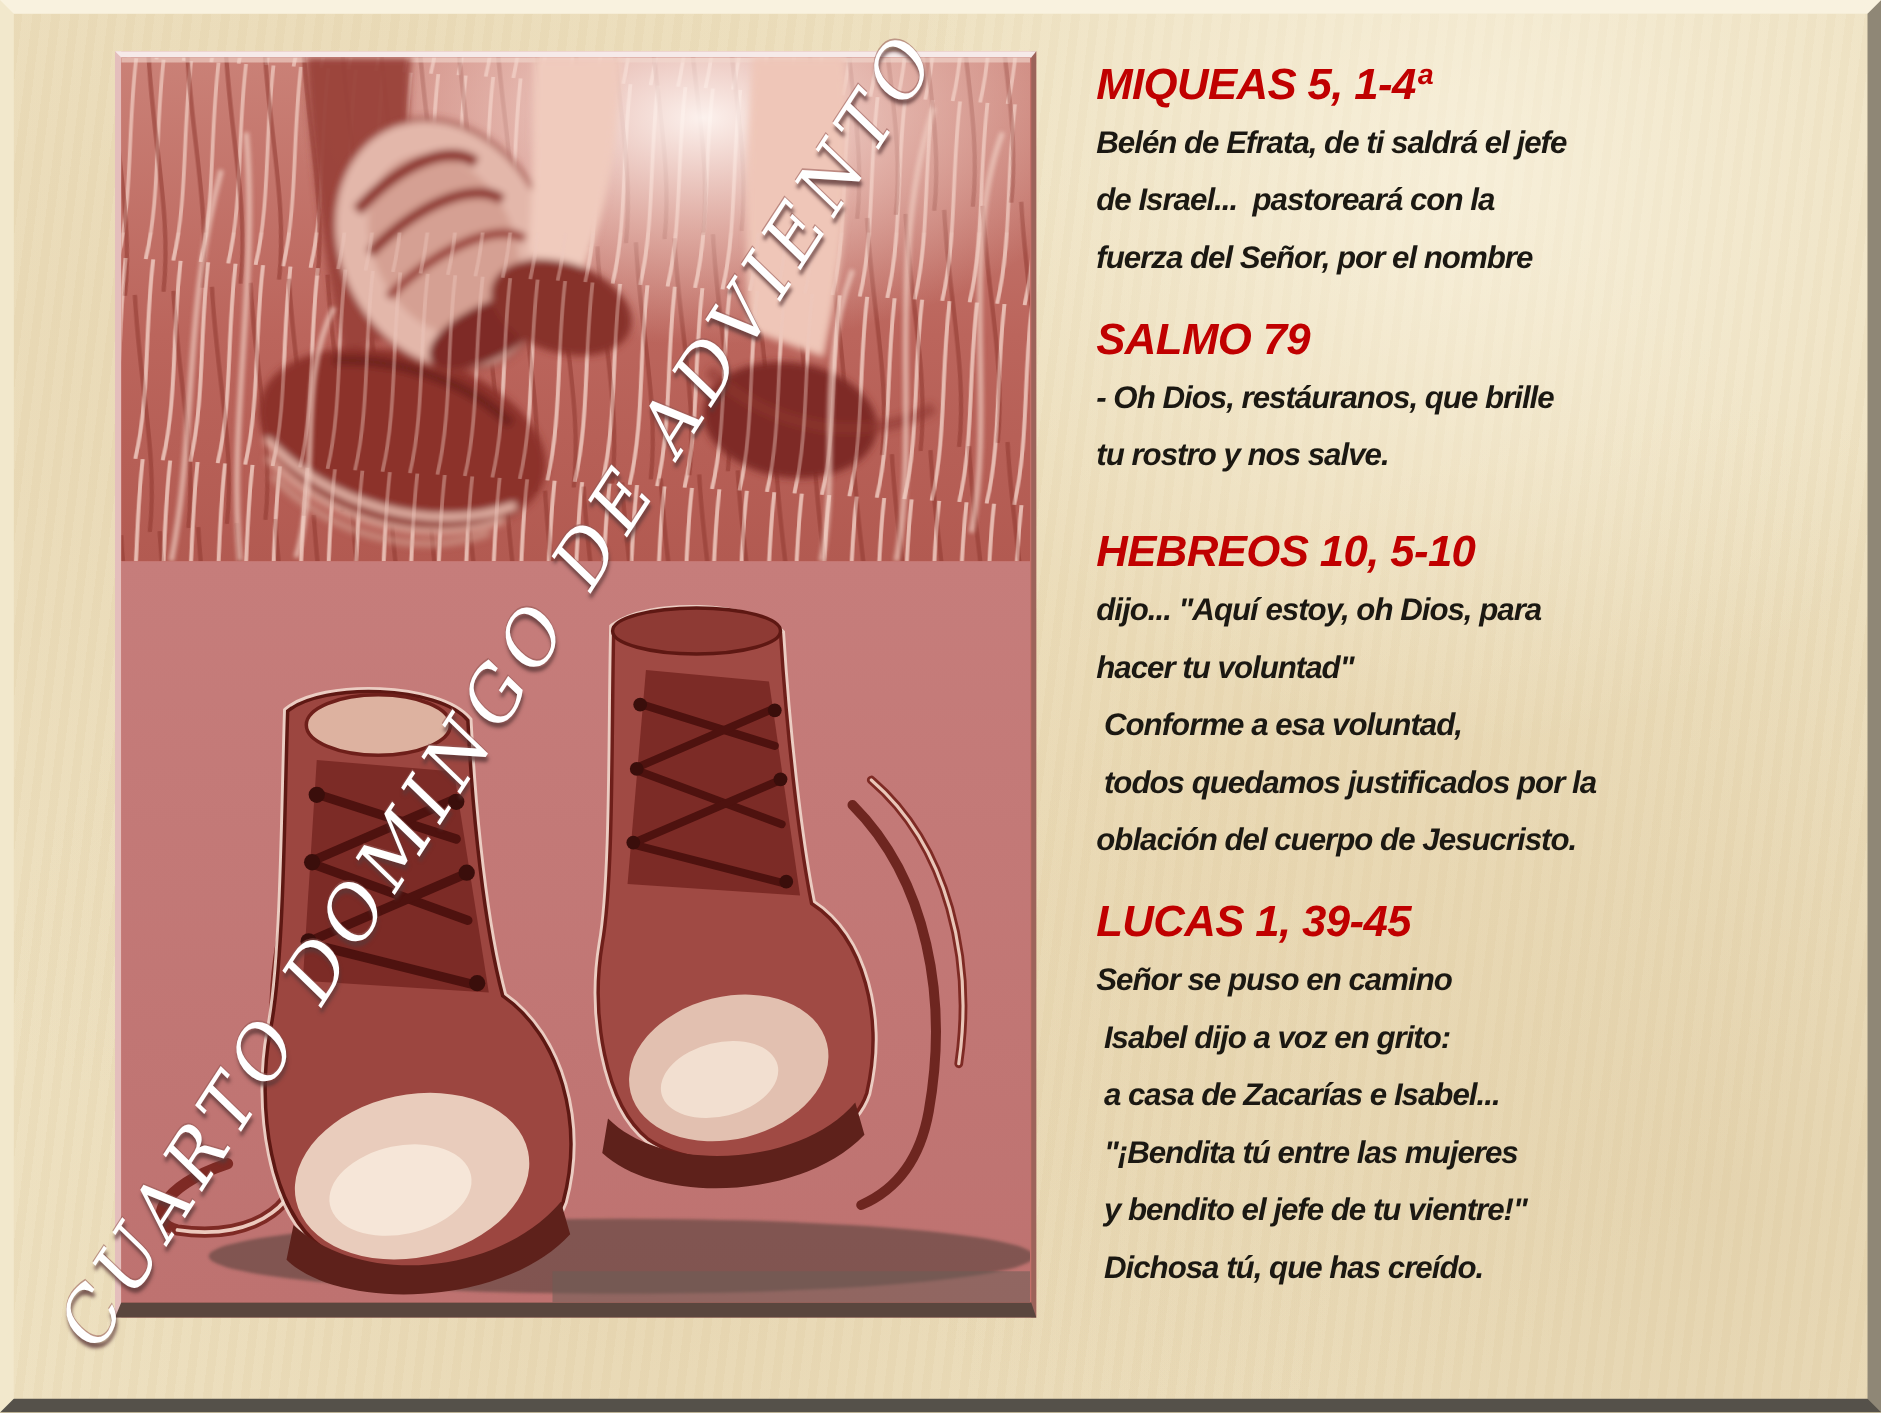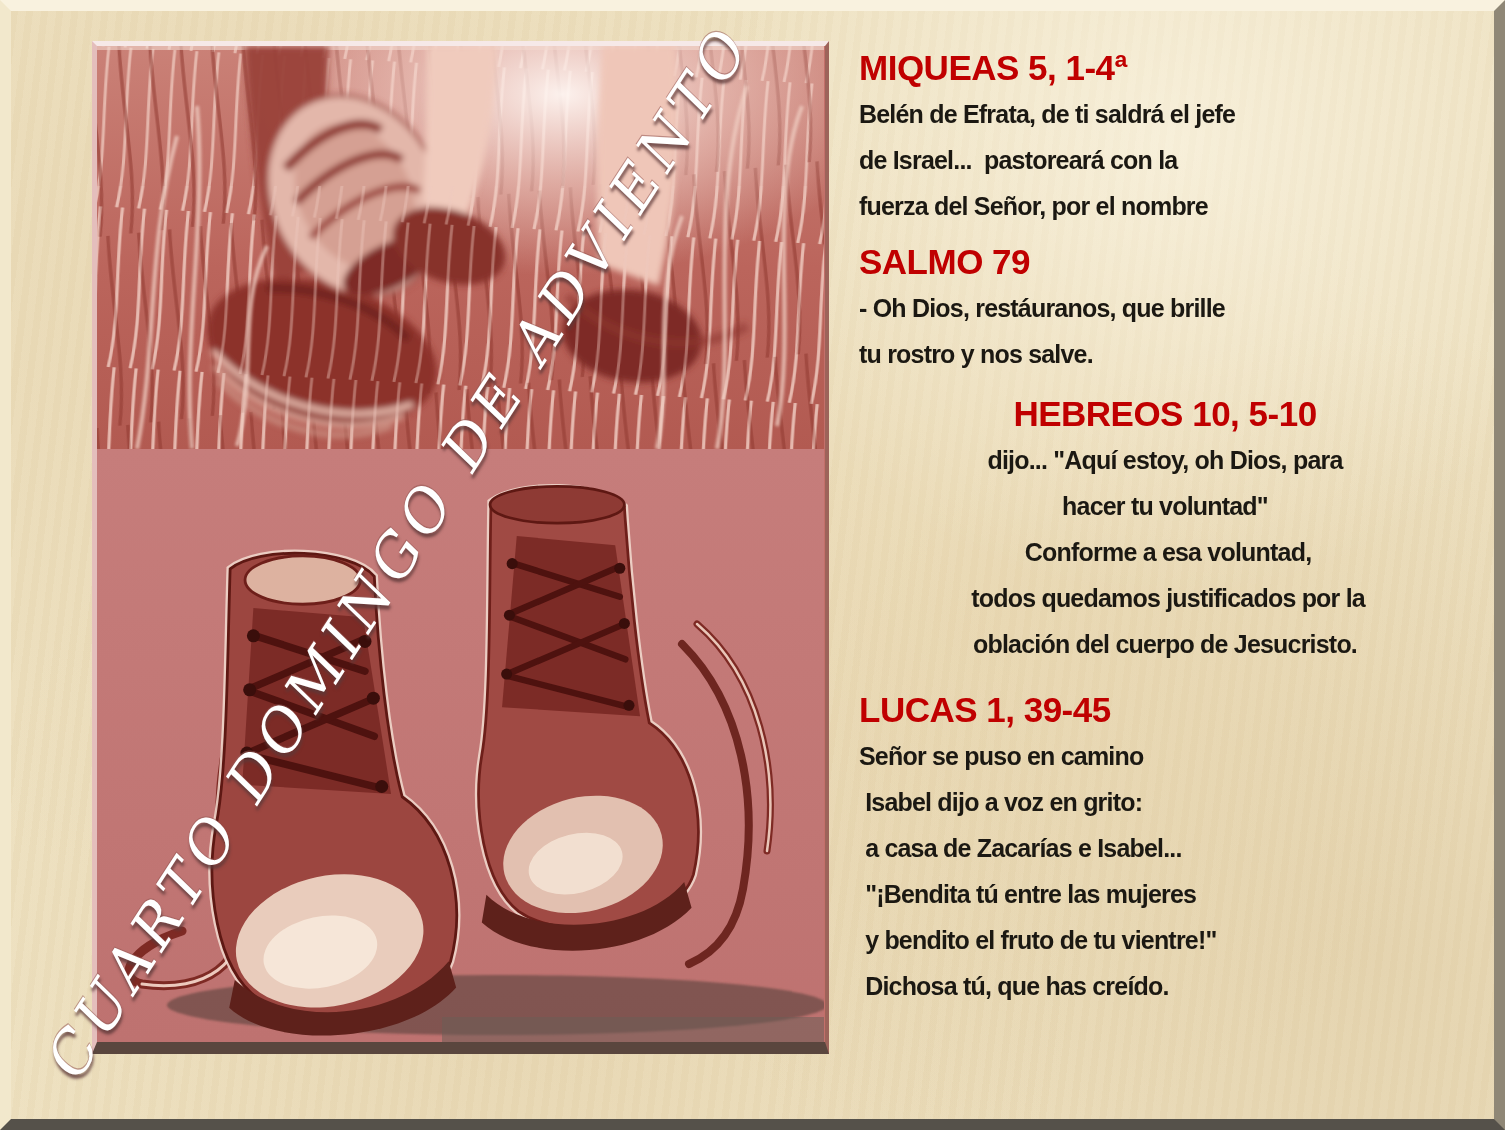--- a/index.html
+++ b/index.html
@@ -48,32 +48,32 @@
     font-style:italic;
     font-weight:500;
     font-size:58px;
     letter-spacing:7px;
     color:#fff;
     text-shadow:-3px 3px 3px rgba(92,56,56,.8), 1px -1px 0 rgba(150,90,85,.55);
     pointer-events:none;
   }
   
   .readings{
-    position:absolute;left:848px;top:34px;width:612px;
+    position:absolute;left:866px;top:34px;width:612px;font-style:italic;
   }
   .reading-heading{
     font-size:35px;font-weight:bold;line-height:46px;
     color:#C00000;letter-spacing:-0.5px;white-space:pre;
   }
   .reading-line{
     font-size:25px;font-weight:bold;line-height:46px;
     color:#1B1812;letter-spacing:-0.8px;white-space:pre;
   }
-  .reading-section.s2{margin-top:10px;}
-  .reading-section.s3{margin-top:14px;text-align:center;}
+  .reading-section.s2{margin-top:20px;}
+  .reading-section.s3{margin-top:32px;}
   .reading-section.s4{margin-top:20px;}
 </style>
 </head>
 <body>
 
 <div class="slide">
 
   <div class="photo-panel">
 
     <svg width="727" height="403" viewBox="0 0 727 403" aria-hidden="true">
@@ -252,18 +252,18 @@
       <div class="reading-line"> todos quedamos justificados por la</div>
       <div class="reading-line">oblación del cuerpo de Jesucristo.</div>
     </div>
 
     <div class="reading-section s4">
       <div class="reading-heading">LUCAS 1, 39-45</div>
       <div class="reading-line">Señor se puso en camino</div>
       <div class="reading-line"> Isabel dijo a voz en grito:</div>
       <div class="reading-line"> a casa de Zacarías e Isabel...</div>
       <div class="reading-line"> "¡Bendita tú entre las mujeres</div>
-      <div class="reading-line"> y bendito el fruto de tu vientre!"</div>
+      <div class="reading-line"> y bendito el jefe de tu vientre!"</div>
       <div class="reading-line"> Dichosa tú, que has creído.</div>
     </div>
 
   </div>
 </div>
 
 </body></html>

